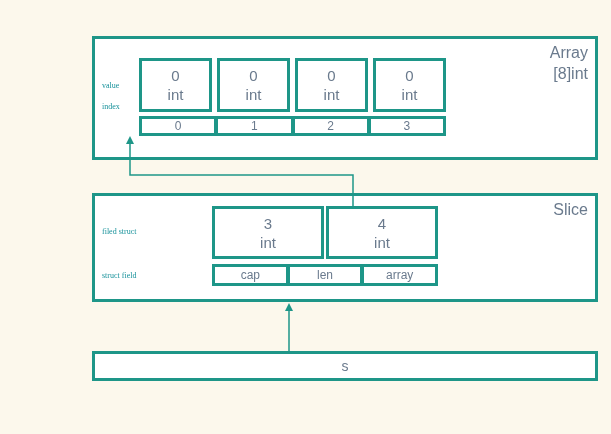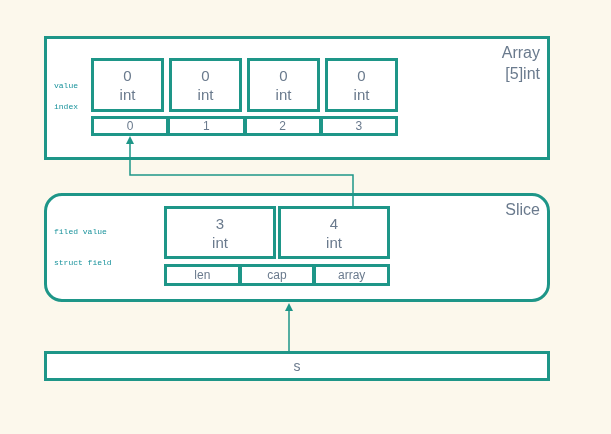--- a/index.html
+++ b/index.html
@@ -19,41 +19,42 @@
     position: relative;
     width: 611px;
     height: 434px;
     background: var(--background);
     overflow: hidden;
   }
   .outer-box {
     position: absolute;
     background: var(--box-bg);
     border: 3px solid var(--border-teal);
+    margin-left: 48px;
   }
   .box-array  { left: 44px; top: 36px;  width: 506px; height: 124px; }
-  .box-slice  { left: 44px; top: 193px; width: 506px; height: 109px; border-radius: 18px; }
+  .box-slice  { left: 44px; top: 193px; width: 506px; height: 109px; }
   .box-var    { left: 44px; top: 351px; width: 506px; height: 30px;
                 display: flex; align-items: center; justify-content: center; }
 
   .box-title {
     position: absolute;
     top: 3px; right: 7px;
     text-align: right;
     color: var(--text-gray);
     font-size: 16px;
     line-height: 21px;
     white-space: nowrap;
   }
 
   .row-label {
     position: absolute;
     left: 7px;
     color: var(--label-teal);
-    font-family: Liberation Mono, monospace;
+    font-family: Liberation Serif, serif;
     font-size: 8px;
     white-space: nowrap;
   }
 
   
   .cells-row {
     position: absolute;
     display: flex;
   }
   .cells-array-values { left: 44px; top: 19px; width: 307px; height: 54px; gap: 5px; }
@@ -115,21 +116,21 @@
   }
 </style>
 </head>
 <body>
 
 <div class="canvas">
 
   <div class="outer-box box-array">
     <div class="box-title">
       <div>Array</div>
-      <div>[5]int</div>
+      <div>[8]int</div>
     </div>
 
     <div class="row-label" style="top:42px">value</div>
 
     <div class="cells-row cells-array-values">
       <div class="value-cell">
         <div>0</div>
         <div>int</div>
       </div>
       <div class="value-cell">
@@ -154,38 +155,38 @@
       <div class="field-cell">2</div>
       <div class="field-cell">3</div>
     </div>
   </div>
 
   <div class="outer-box box-slice">
     <div class="box-title">
       <div>Slice</div>
     </div>
 
-    <div class="row-label" style="top:31px">filed value</div>
+    <div class="row-label" style="top:31px">filed struct</div>
 
     <div class="cells-row cells-slice-values">
       <div class="value-cell">
         <div>3</div>
         <div>int</div>
       </div>
       <div class="value-cell">
         <div>4</div>
         <div>int</div>
       </div>
     </div>
 
-    <div class="row-label" style="top:62px">struct field</div>
+    <div class="row-label" style="top:75px">struct field</div>
 
     <div class="field-bar bar-slice-fields">
+      <div class="field-cell">cap</div>
       <div class="field-cell">len</div>
-      <div class="field-cell">cap</div>
       <div class="field-cell">array</div>
     </div>
   </div>
 
   <div class="outer-box box-var">
     <div class="var-label">s</div>
   </div>
 
   <svg class="arrow-overlay" viewBox="0 0 611 434" xmlns="http://www.w3.org/2000/svg">
     <g>

